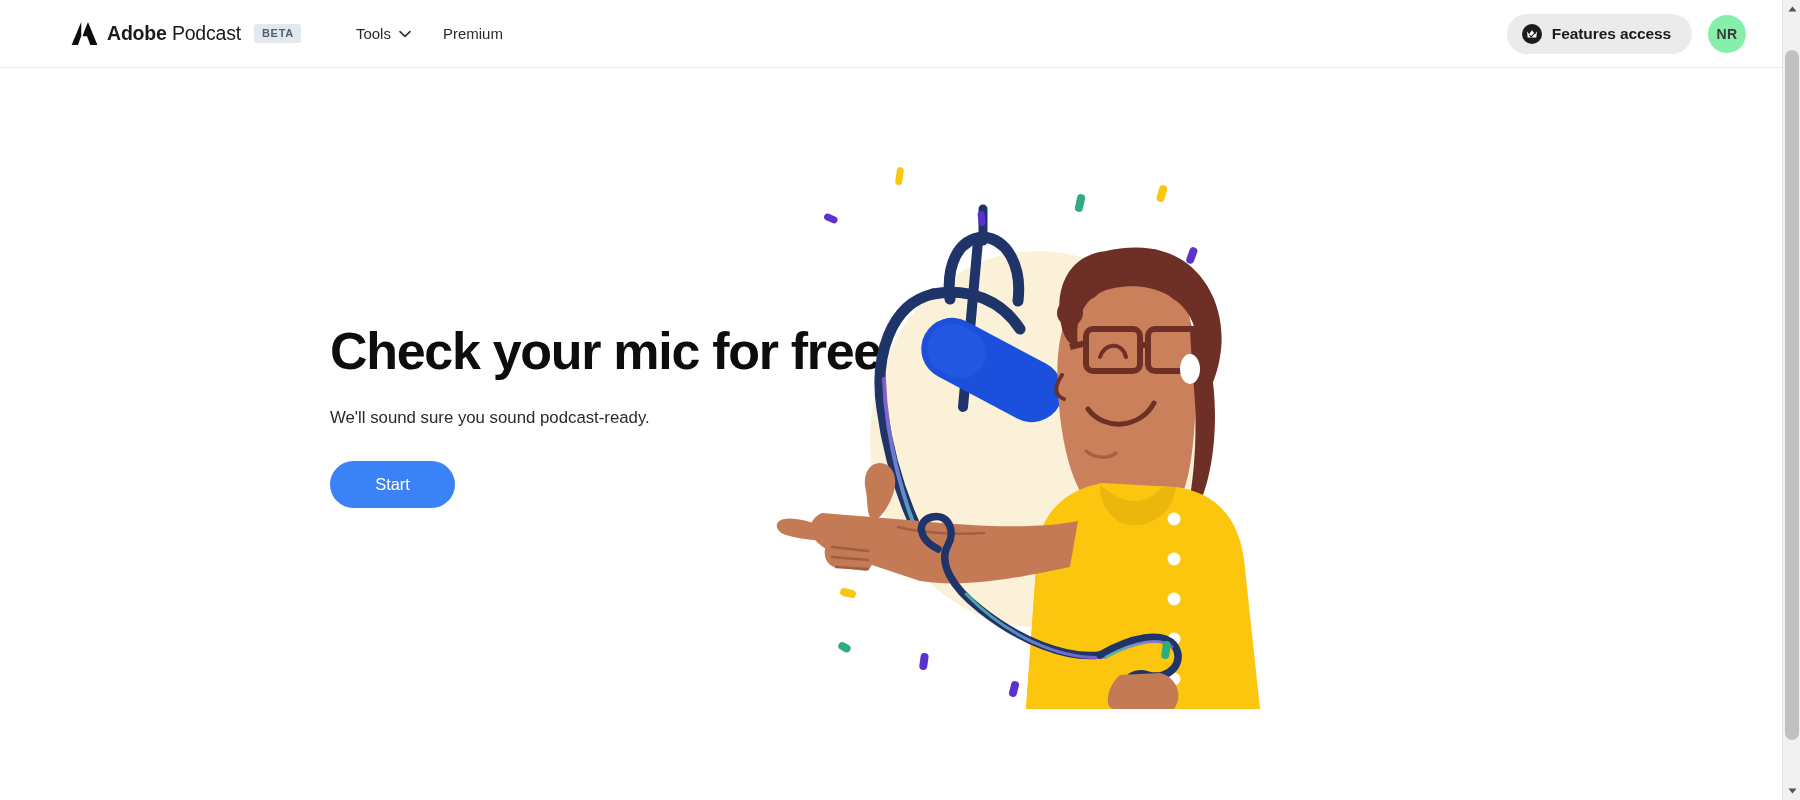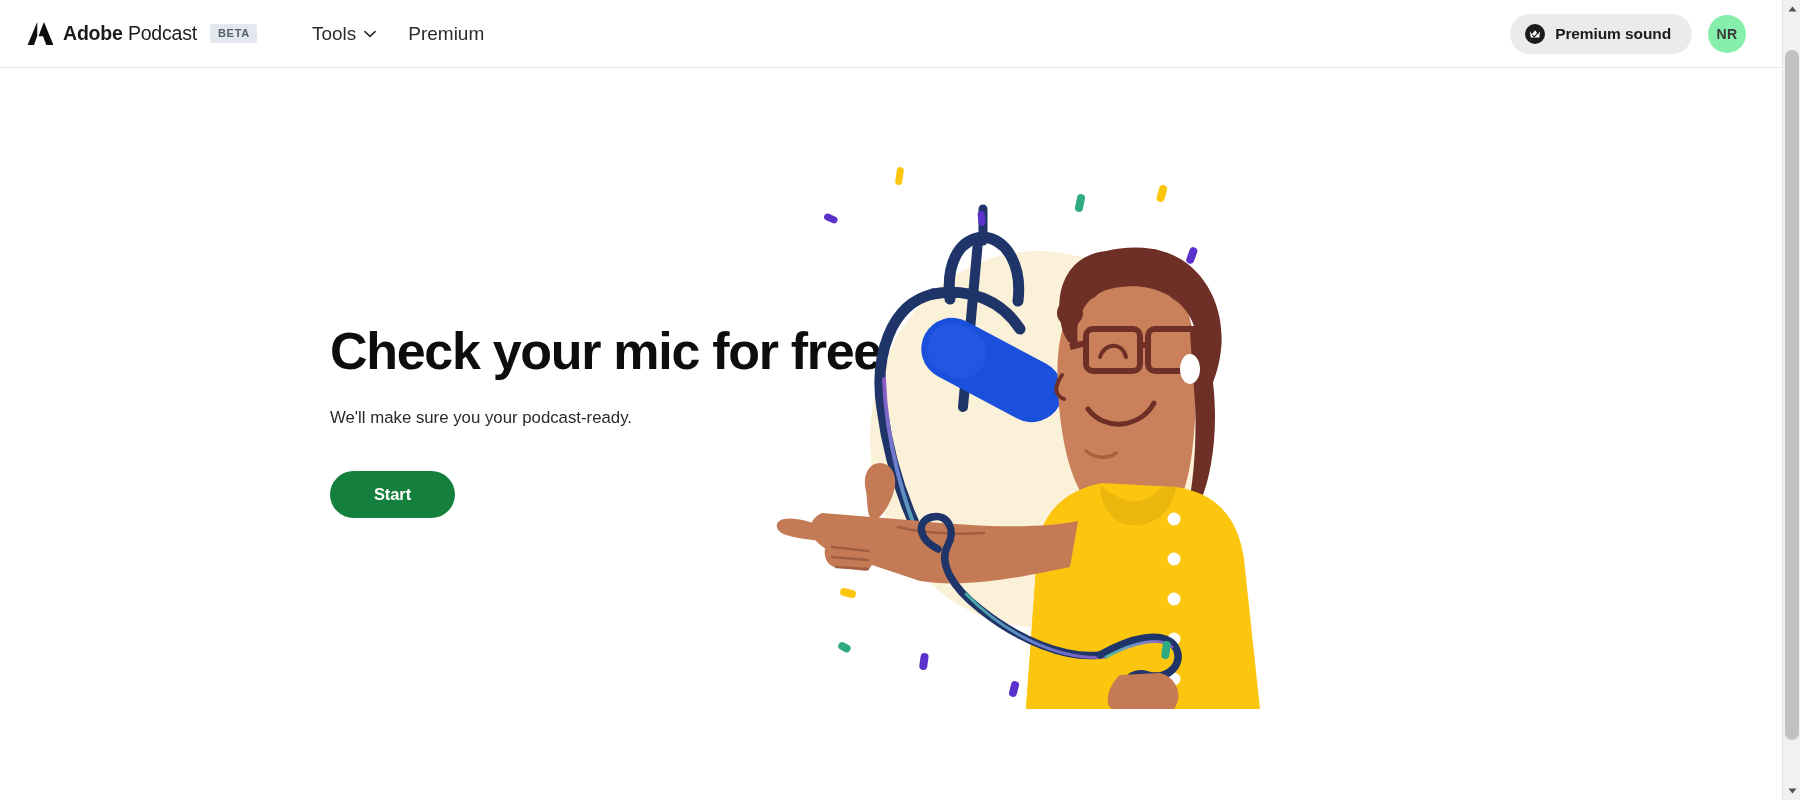--- a/index.html
+++ b/index.html
@@ -23,20 +23,21 @@
   .header {
     position: absolute;
     top: 0; left: 0;
     width: 1782px;
     height: 68px;
     background: #ffffff;
     border-bottom: 1px solid #eaeaea;
     display: flex;
     align-items: center;
     z-index: 20;
+    padding-left: 44px;
   }
 
   .brand {
     display: flex;
     align-items: center;
     margin-left: 27px;
     gap: 9px;
   }
 
   .adobe-mark {
@@ -70,21 +71,21 @@
     display: flex;
     align-items: center;
     margin-left: 39px;
     gap: 0px;
   }
 
   .nav-item {
     display: flex;
     align-items: center;
     gap: 8px;
-    font-size: 19px;
+    font-size: 15px;
     color: #2c2c2c;
     padding: 8px 16px;
     border-radius: 6px;
     cursor: pointer;
     white-space: nowrap;
   }
 
   .chev {
     width: 12px; height: 8px;
     display: inline-block;
@@ -166,30 +167,30 @@
 
   .hero-sub {
     margin-top: 26px;
     font-size: 16.8px;
     line-height: 1.52;
     color: #2a2a2a;
   }
   .hero-sub .line { display: block; white-space: nowrap; }
 
   .start-btn {
-    margin-top: 40px;
-    background: #15803d;
+    margin-top: 30px;
+    background: #3b82f6;
     color: #ffffff;
     border: none;
     border-radius: 26px;
     height: 47px;
     min-width: 125px;
     padding: 0 34px;
     font-size: 16.5px;
-    font-weight: 700;
+    font-weight: 400;
     font-family: inherit;
     cursor: pointer;
     letter-spacing: -0.1px;
   }
 
   
   .illustration {
     position: absolute;
     left: 770px;
     top: 20px;
@@ -256,35 +257,35 @@
       </div>
     </nav>
 
     <div class="header-right">
       <button class="premium-btn">
         <svg class="premium-icon" viewBox="0 0 20 20">
           <circle cx="10" cy="10" r="10" fill="#1b1b1b"></circle>
           <path d="M5 7.2 L7 10.2 L10 6.3 L13 10.2 L15 7.2 L14.3 13.4 L5.7 13.4 Z" fill="#ffffff"></path>
           <path d="M7.6 11.2 L9.2 12.8 L12.6 9.2" fill="none" stroke="#1b1b1b" stroke-width="1.1" stroke-linecap="round" stroke-linejoin="round"></path>
         </svg>
-        <span class="premium-label">Premium sound</span>
+        <span class="premium-label">Features access</span>
       </button>
 
       <div class="avatar">
         <span>NR</span>
       </div>
     </div>
   </div>
 
   <div class="main">
 
     <div class="hero-copy">
       <h1 class="hero-title">Check your mic for free</h1>
       <div class="hero-sub">
-        <span class="line">We'll make sure you your podcast-ready.</span>
+        <span class="line">We'll sound sure you sound podcast-ready.</span>
       </div>
       <button class="start-btn">Start</button>
     </div>
 
     <div class="illustration">
       <svg viewBox="0 0 520 620">
 
         <ellipse cx="268" cy="350" rx="168" ry="188" fill="#fbf1d8"></ellipse>
 
         <path d="M163 205 C 120 215, 104 268, 112 320 C 120 380, 140 430, 160 468" fill="none" stroke="#1f3468" stroke-width="11" stroke-linecap="round"></path>

